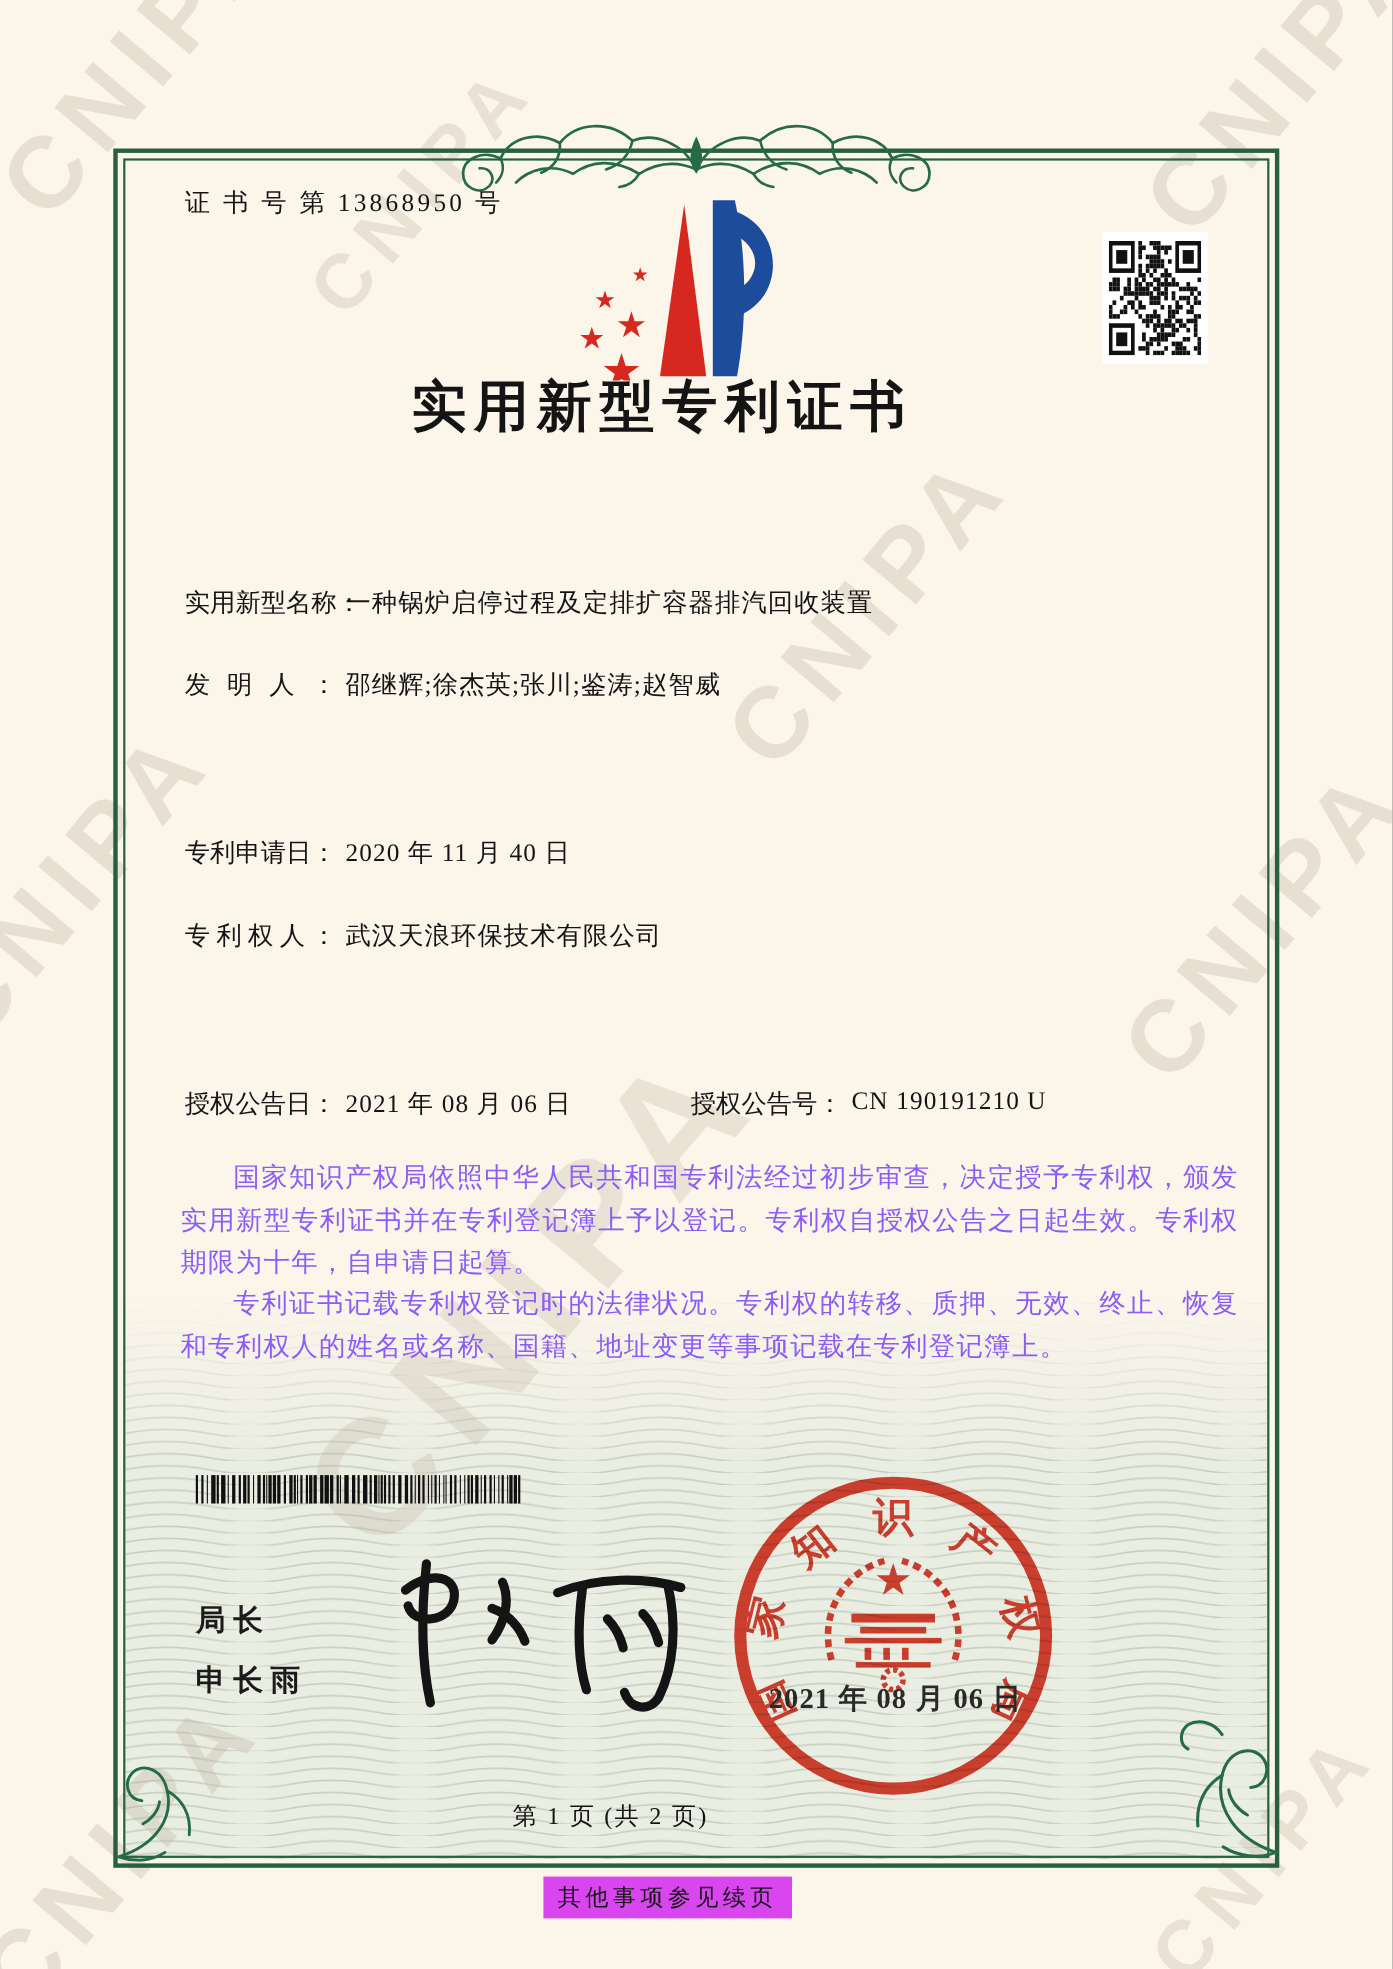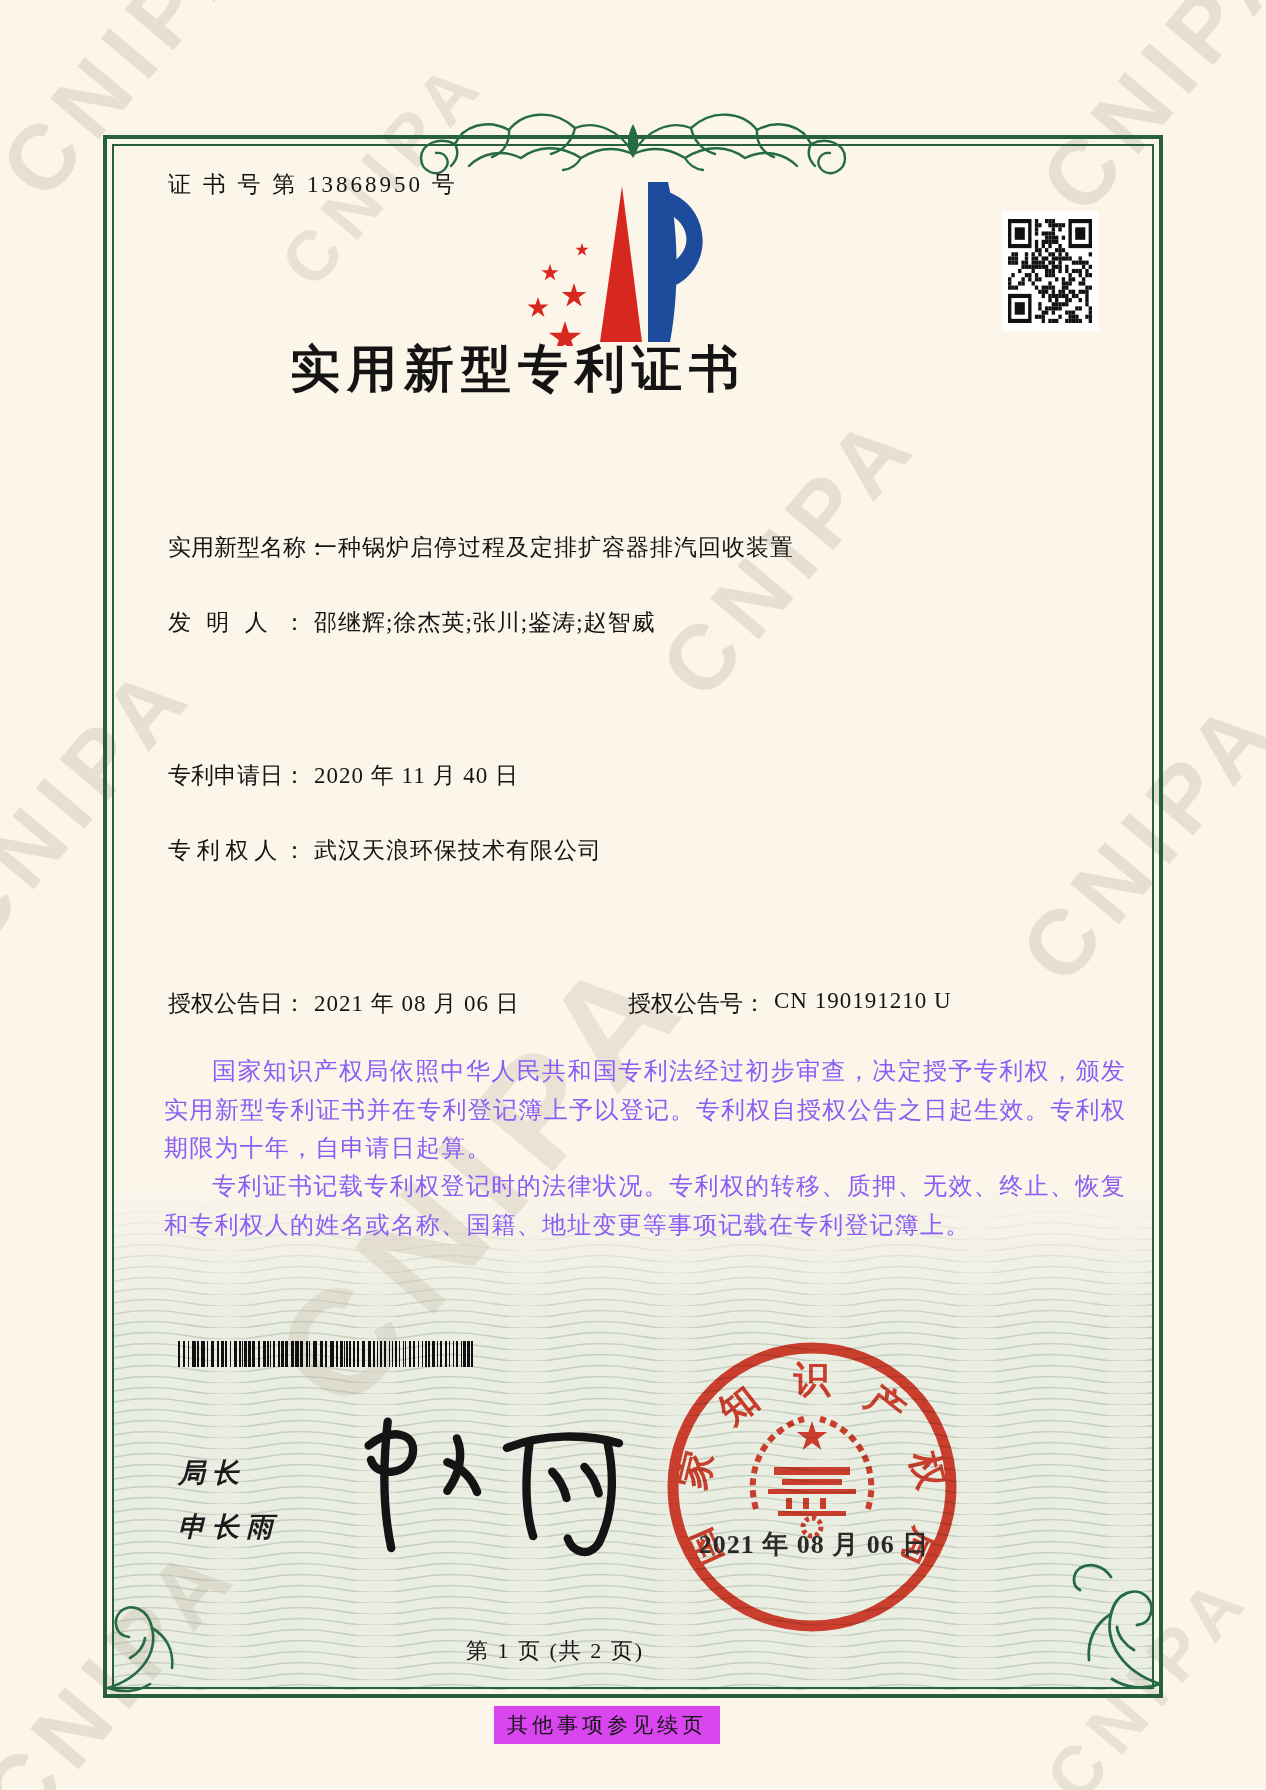--- a/index.html
+++ b/index.html
@@ -25,38 +25,38 @@
   .frame-inner{position:absolute;left:112px;top:144px;width:1042px;height:1545px;
     border:2px solid #26603f;box-sizing:border-box;z-index:3;}
   .orn{position:absolute;z-index:4;}
   
   .cert-no{position:absolute;left:168px;top:169px;z-index:5;
     font-size:23px;letter-spacing:3px;}
   .logo{position:absolute;left:470px;top:180px;width:240px;height:166px;z-index:5;}
   .qr-box{position:absolute;left:1002px;top:211px;width:96px;height:120px;
     background:#fff;z-index:5;display:flex;align-items:center;justify-content:center;}
   .title{position:absolute;left:290px;top:336px;width:540px;z-index:5;
-    font-size:50px;font-weight:bold;letter-spacing:7px;text-align:left;margin:0;}
+    font-size:50px;font-weight:bold;letter-spacing:7px;text-align:right;margin:0;}
   
   .row{position:absolute;left:168px;z-index:5;font-size:23px;white-space:nowrap;}
   .flabel{display:inline-block;width:138px;text-align:justify;text-align-last:justify;
     vertical-align:top;}
   .fval{margin-left:8px;letter-spacing:1px;}
   .addr-lines{display:inline-block;margin-left:8px;letter-spacing:1px;
     vertical-align:top;line-height:39px;white-space:normal;width:640px;}
   .g2{position:absolute;left:460px;top:0;white-space:nowrap;}
   
   .para{position:absolute;left:152px;width:962px;z-index:5;margin:12px;
     font-size:24px;line-height:38.5px;letter-spacing:1.2px;
     text-align:justify;text-indent:2em;color:#8b5cf6;}
   
   .barcode{position:absolute;left:176px;top:1341px;z-index:5;}
   .sig-block{position:absolute;left:178px;top:1446px;z-index:5;
     font-family:"Liberation Sans","DejaVu Sans",sans-serif;
-    font-size:27px;font-weight:600;letter-spacing:7px;line-height:54px;color:#1b1b1b;font-style:italic;}
+    font-size:27px;font-weight:600;letter-spacing:7px;line-height:54px;color:#1b1b1b;}
   .signature{position:absolute;left:350px;top:1405px;z-index:5;}
   .seal{position:absolute;left:662px;top:1337px;width:300px;height:300px;z-index:6;
     opacity:.93;mix-blend-mode:multiply;}
   .seal-stroke{stroke:var(--seal-color,#d93321);fill:none;}
   .seal-ink{fill:var(--seal-color,#d93321);}
   .seal-char{font-size:37px;font-weight:bold;fill:var(--seal-color,#d93321);
     text-anchor:middle;font-family:"Liberation Serif",serif;}
   .seal-date{font-size:26px;font-weight:600;fill:#1d1d1d;text-anchor:middle;
     letter-spacing:1px;font-family:"Liberation Serif",serif;}
   .page-info{position:absolute;left:410px;top:1636px;width:290px;z-index:5;

